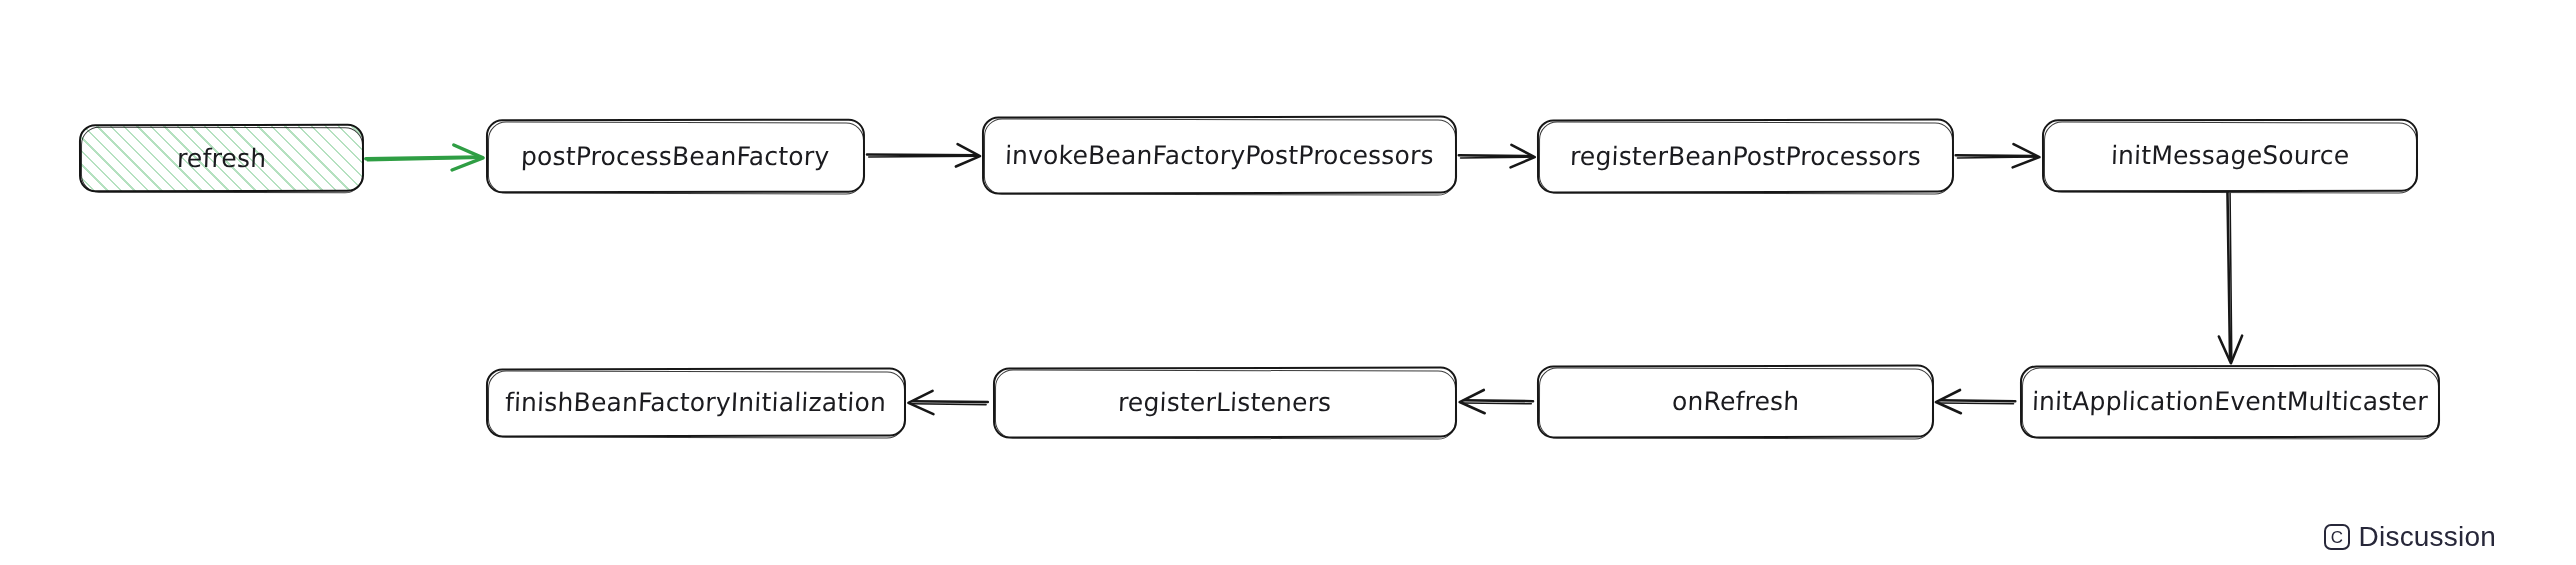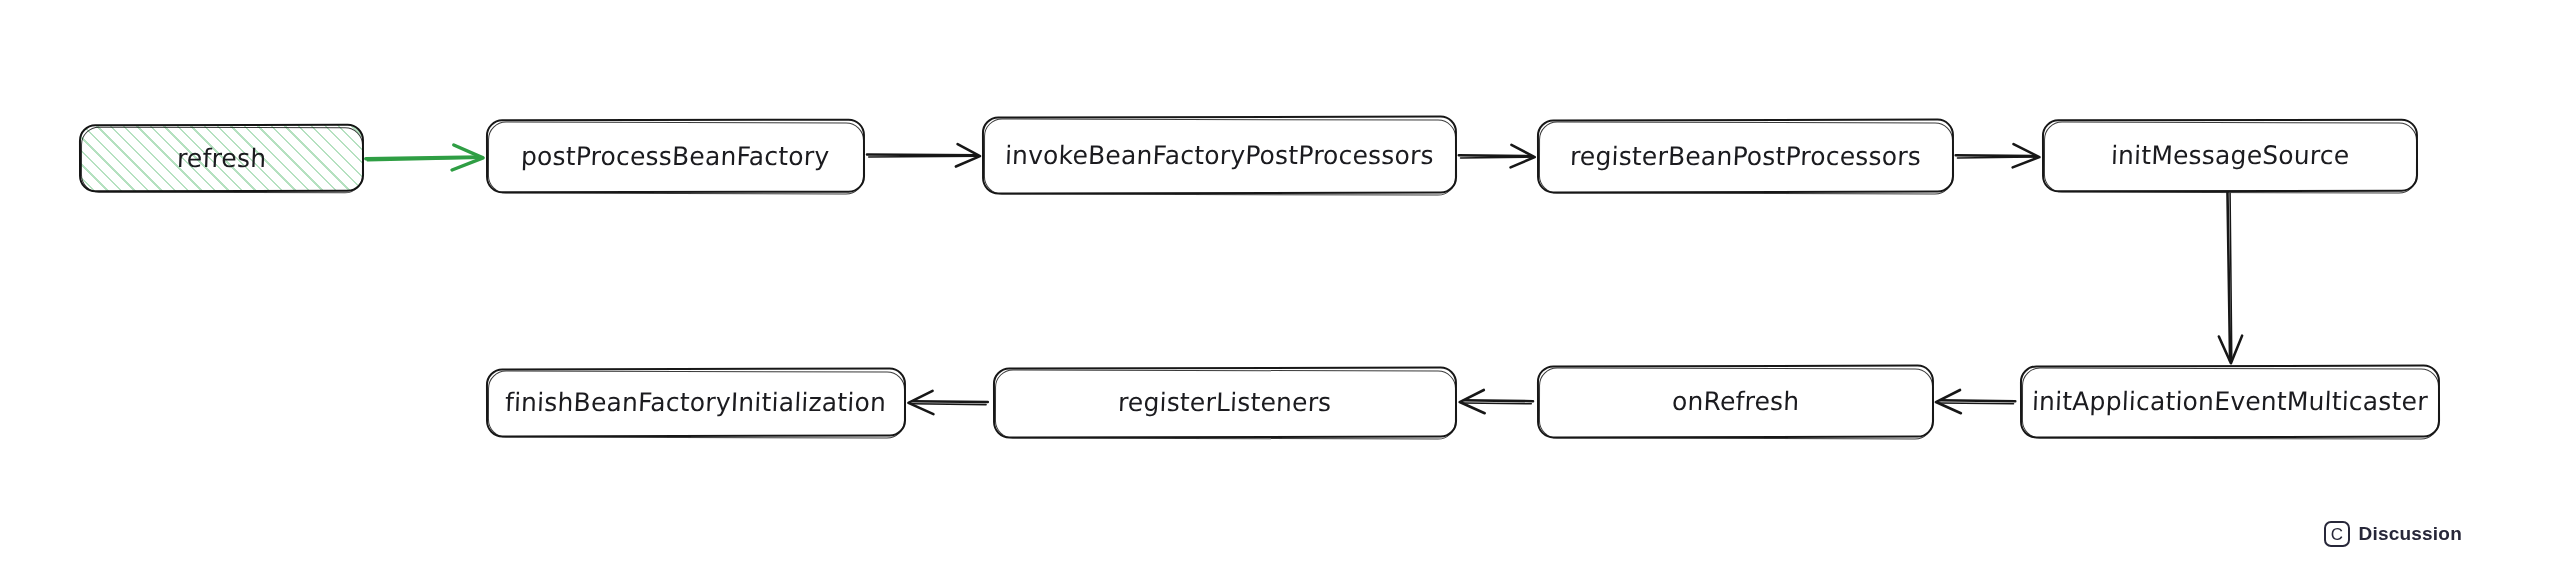--- a/index.html
+++ b/index.html
@@ -101,22 +101,22 @@
     align-items: center;
     justify-content: center;
     font-size: 17px;
     font-family: "Liberation Sans", sans-serif;
     font-weight: 400;
     line-height: 1;
     box-sizing: border-box;
   }
   #watermark .wm-text {
     font-family: "Liberation Sans", sans-serif;
-    font-size: 19px;
-    font-weight: 700;
+    font-size: 28px;
+    font-weight: 400;
     letter-spacing: 0.2px;
   }
 </style>
 </head>
 <body>
 
 <svg id="canvas" viewBox="0 0 2986 656" xmlns="http://www.w3.org/2000/svg">
 
   <g>
     <path d="M424 184 L556 182" stroke="#2f9e44" stroke-width="4" fill="none" stroke-linecap="round"></path>

